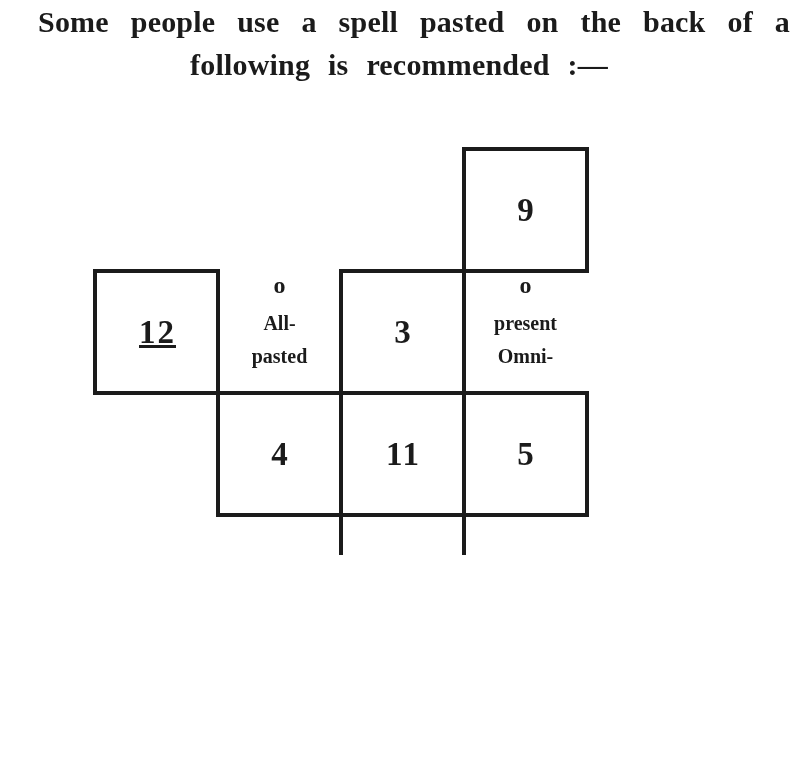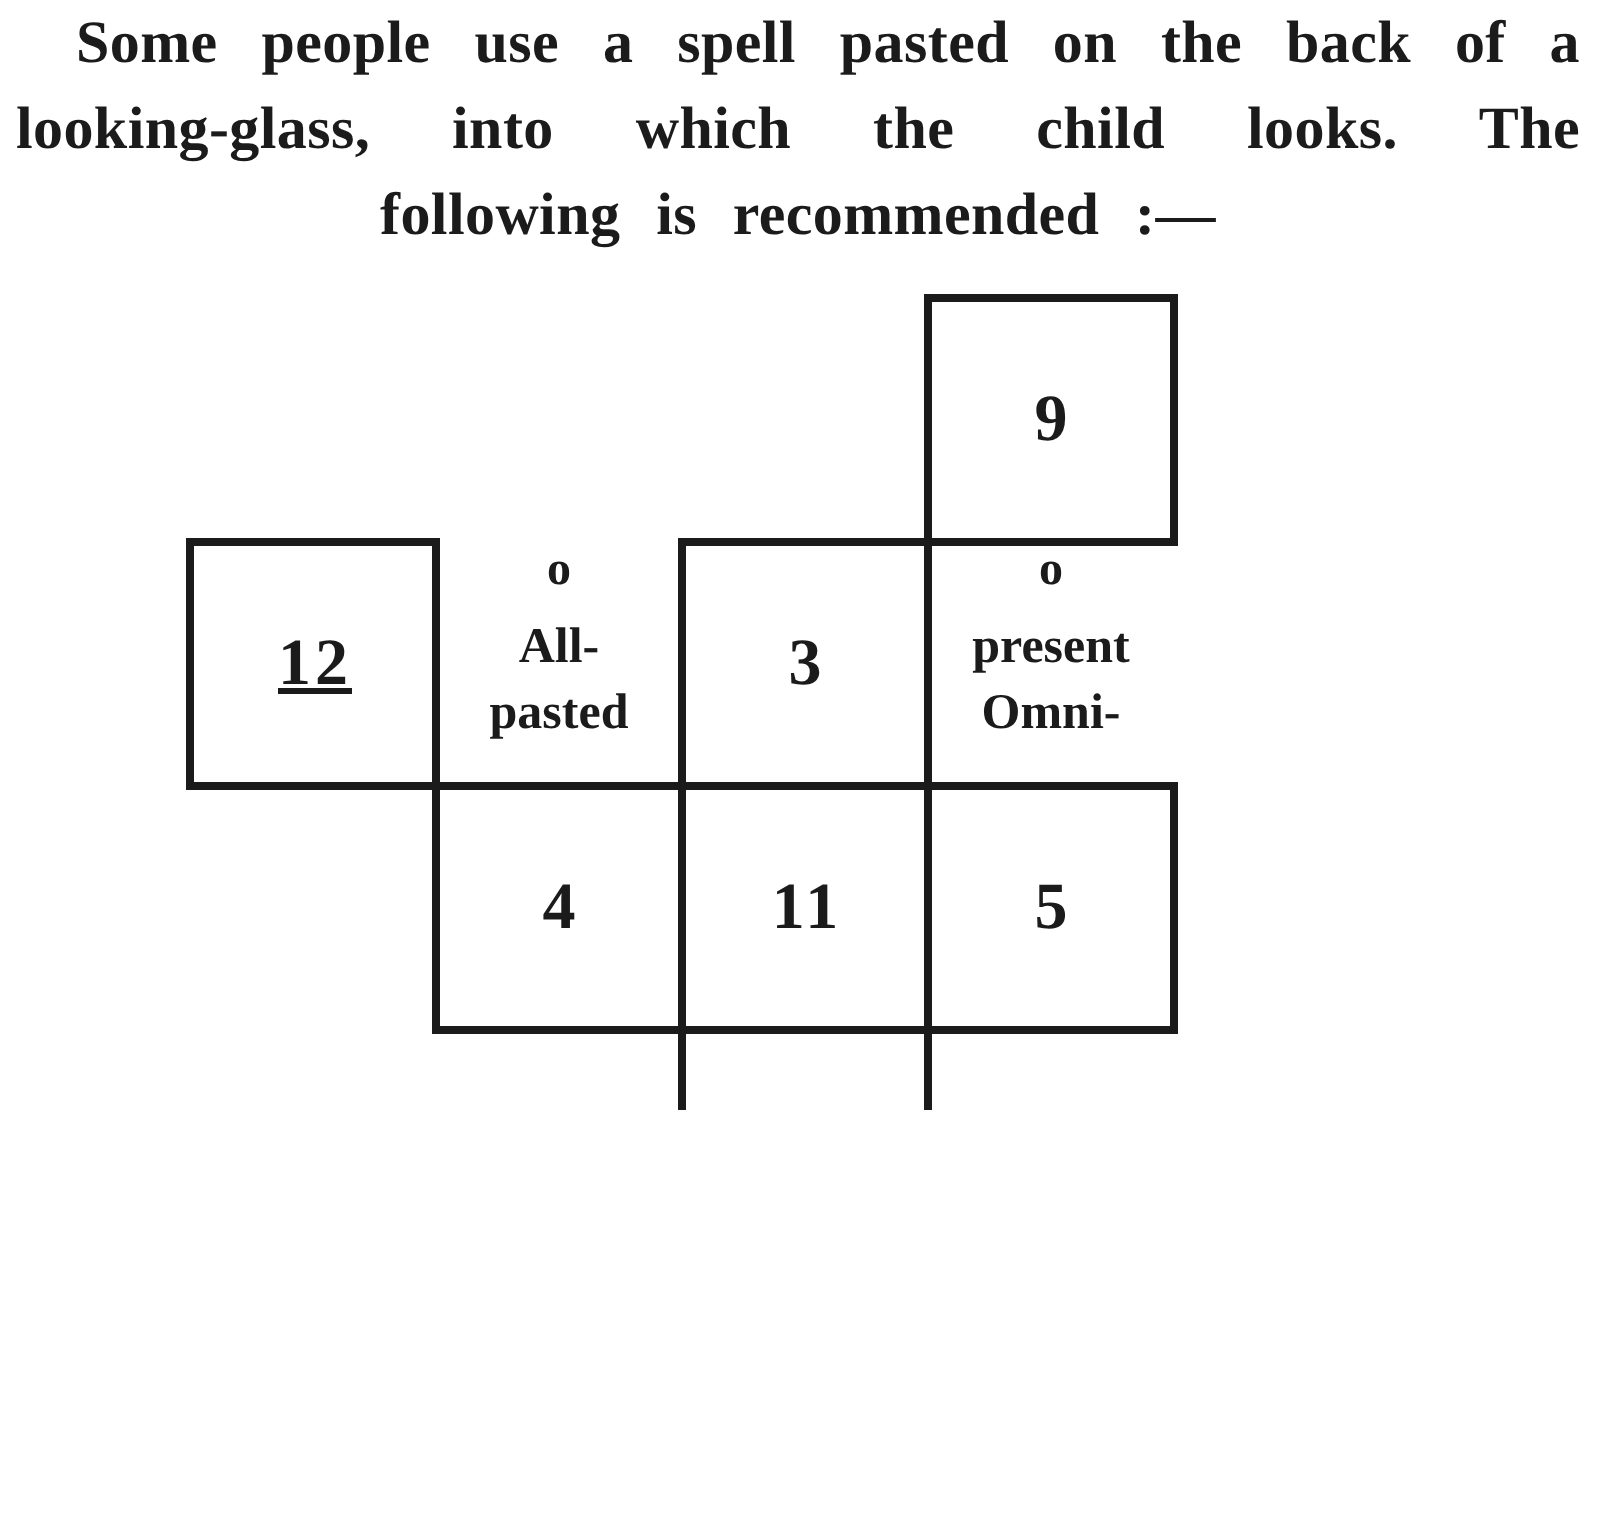--- a/index.html
+++ b/index.html
@@ -65,33 +65,32 @@
     letter-spacing: 2px;
     padding-left: 2px;
   }
   .circle-mark {
     font-size: 24px;
     font-weight: 700;
     line-height: 27px;
     margin-bottom: 8px;
   }
   .word {
-    font-size: 25px;
+    font-size: 20px;
     font-weight: 700;
     line-height: 33px;
   }
 </style>
 </head>
 <body>
 
 <div class="page">
 
   <p class="para">
     <span class="line just indent">Some people use a spell pasted on the back of a</span>
-    <span class="line just">looking-glass, into which the child looks. The</span>
     <span class="line last">following is recommended :—</span>
   </p>
 
   <div class="diagram" id="diagram">
       <div class="cell box" style="left: 462px; top: 147px;">
         <span class="num">9</span>
       </div>
       <div class="cell box" style="left: 93px; top: 269px; text-decoration: underline;">
         <span class="num">12</span>
       </div>

